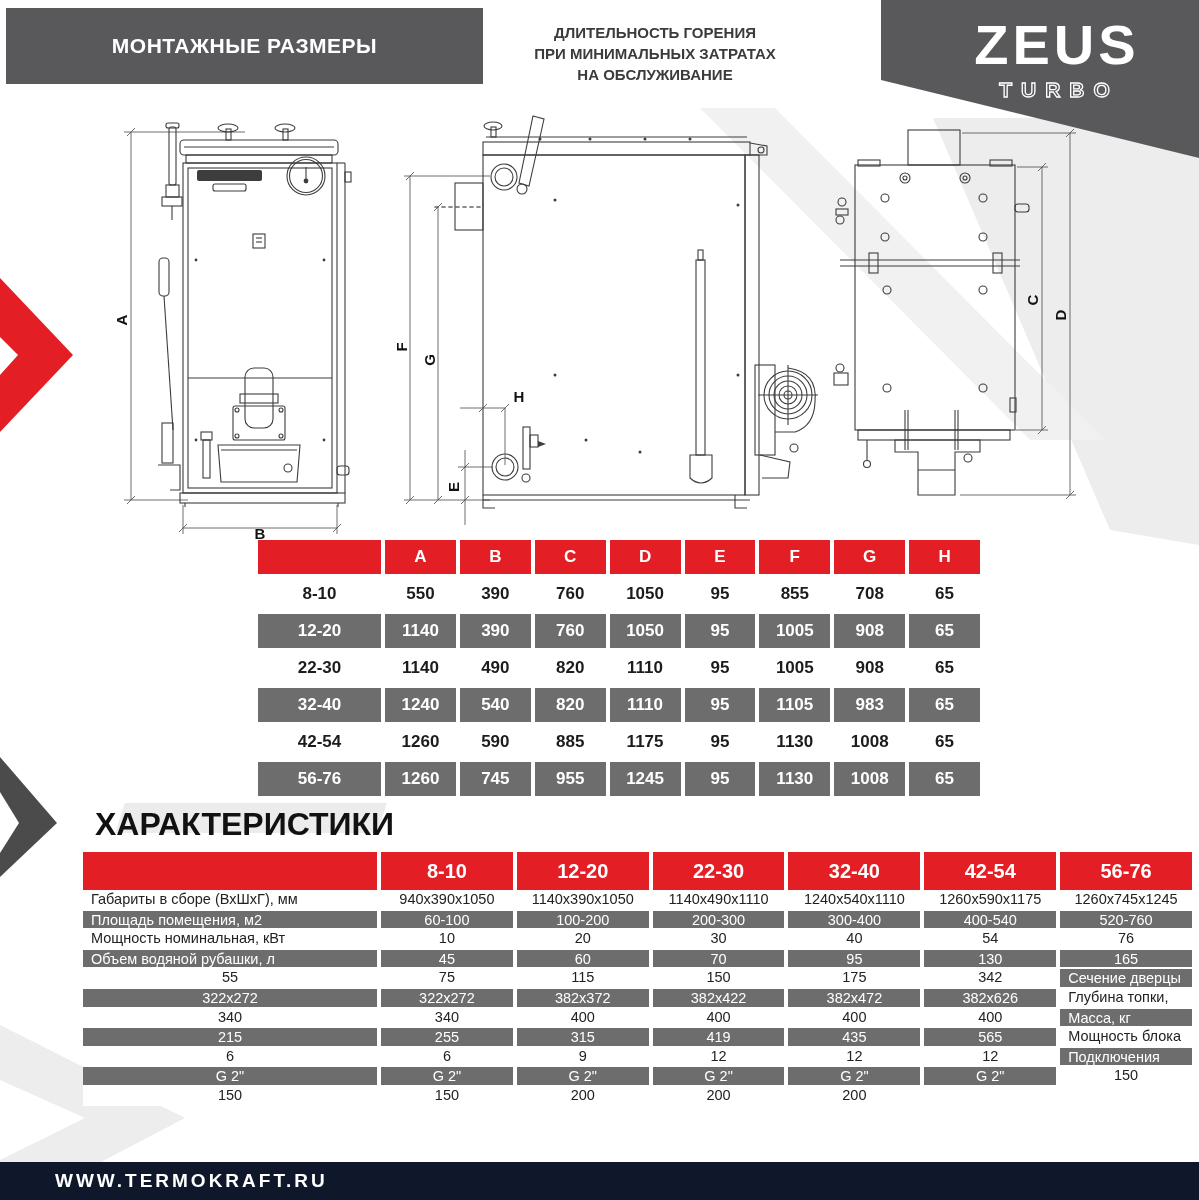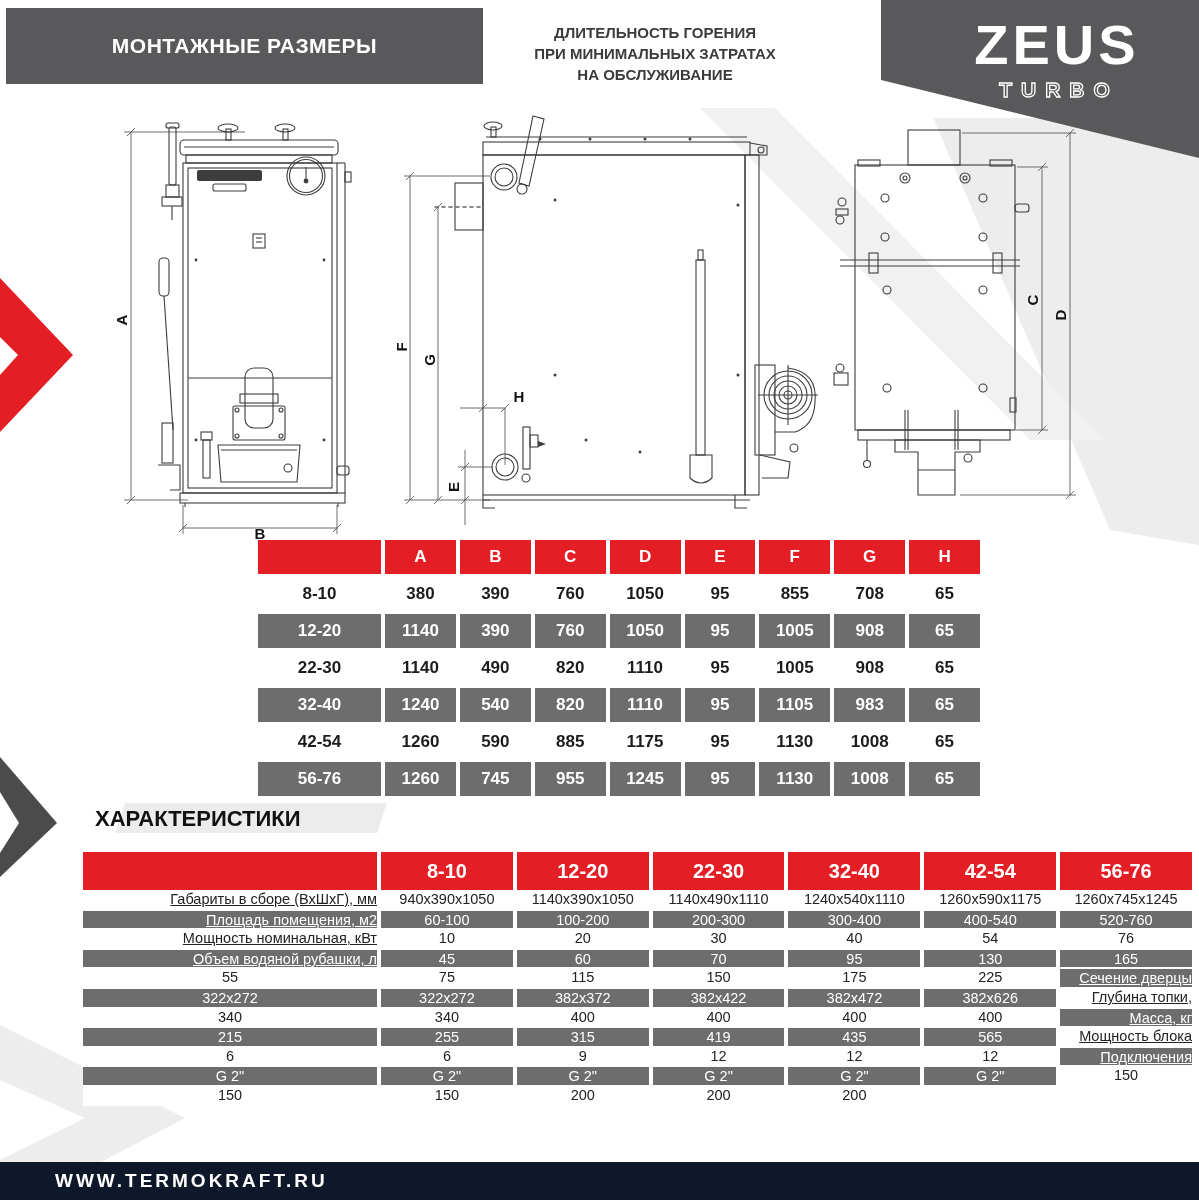--- a/index.html
+++ b/index.html
@@ -33,26 +33,26 @@
              grid-template-columns:123px repeat(8,1fr);
              grid-auto-rows:34px;gap:3px 4px;}
   .dt-c{text-align:center;line-height:34px;font-size:17px;font-weight:bold;}
   .dt-hd{background:#e31e24;color:#fff;}
   .dt-w{background:transparent;color:#1c1c1c;}
   .dt-g{background:#6d6d6d;color:#fff;}
 
   
   .char-ghost{left:120px;top:803px;width:262px;height:30px;background:#ececec;
               transform:skewX(-18deg);z-index:0;}
-  .char-title{left:95px;top:806px;z-index:2;font-size:22px;font-weight:bold;color:#111;}
+  .char-title{left:95px;top:806px;z-index:2;font-size:32px;font-weight:bold;color:#111;}
   .char-table{left:83px;top:852px;width:1109px;z-index:2;display:grid;
               grid-template-columns:294px repeat(6,1fr);
               grid-template-rows:38px repeat(11,19.6px);column-gap:4px;row-gap:0;}
   .ct-c{font-size:14.5px;line-height:19.6px;text-align:center;box-sizing:border-box;}
-  .ct-lbl{text-align:right;padding-left:8px;text-decoration:underline;}
+  .ct-lbl{text-align:left;padding-left:8px;}
   .ct-hd{background:#e31e24;color:#fff;font-weight:bold;font-size:20px;line-height:38px;}
   .ct-w{background:#fff;color:#222;}
   .ct-g{background:#6d6d6d;color:#fff;border-top:1.5px solid #fff;border-bottom:1.5px solid #fff;}
 
   
   .footer{left:0;top:1162px;width:1199px;height:44px;background:#0f172a;z-index:3;}
   .footer-text{margin-left:55px;color:#fff;font-weight:bold;font-size:19px;
                letter-spacing:3px;line-height:38px;}
 </style>
 </head>
@@ -332,21 +332,21 @@
     <div class="dt-c dt-hd">A</div>
     <div class="dt-c dt-hd">B</div>
     <div class="dt-c dt-hd">C</div>
     <div class="dt-c dt-hd">D</div>
     <div class="dt-c dt-hd">E</div>
     <div class="dt-c dt-hd">F</div>
     <div class="dt-c dt-hd">G</div>
     <div class="dt-c dt-hd">H</div>
 
     <div class="dt-c dt-w">8-10</div>
-    <div class="dt-c dt-w">380</div>
+    <div class="dt-c dt-w">550</div>
     <div class="dt-c dt-w">390</div>
     <div class="dt-c dt-w">760</div>
     <div class="dt-c dt-w">1050</div>
     <div class="dt-c dt-w">95</div>
     <div class="dt-c dt-w">855</div>
     <div class="dt-c dt-w">708</div>
     <div class="dt-c dt-w">65</div>
 
     <div class="dt-c dt-g">12-20</div>
     <div class="dt-c dt-g">1140</div>
@@ -440,21 +440,21 @@
     <div class="ct-c ct-g">70</div>
     <div class="ct-c ct-g">95</div>
     <div class="ct-c ct-g">130</div>
     <div class="ct-c ct-g">165</div>
 
     <div class="ct-c ct-w">55</div>
     <div class="ct-c ct-w">75</div>
     <div class="ct-c ct-w">115</div>
     <div class="ct-c ct-w">150</div>
     <div class="ct-c ct-w">175</div>
-    <div class="ct-c ct-w">225</div>
+    <div class="ct-c ct-w">342</div>
 
     <div class="ct-c ct-g ct-lbl">Сечение дверцы топки, мм</div>
     <div class="ct-c ct-g">322x272</div>
     <div class="ct-c ct-g">322x272</div>
     <div class="ct-c ct-g">382x372</div>
     <div class="ct-c ct-g">382x422</div>
     <div class="ct-c ct-g">382x472</div>
     <div class="ct-c ct-g">382x626</div>
 
     <div class="ct-c ct-w ct-lbl">Глубина топки, мм</div>

